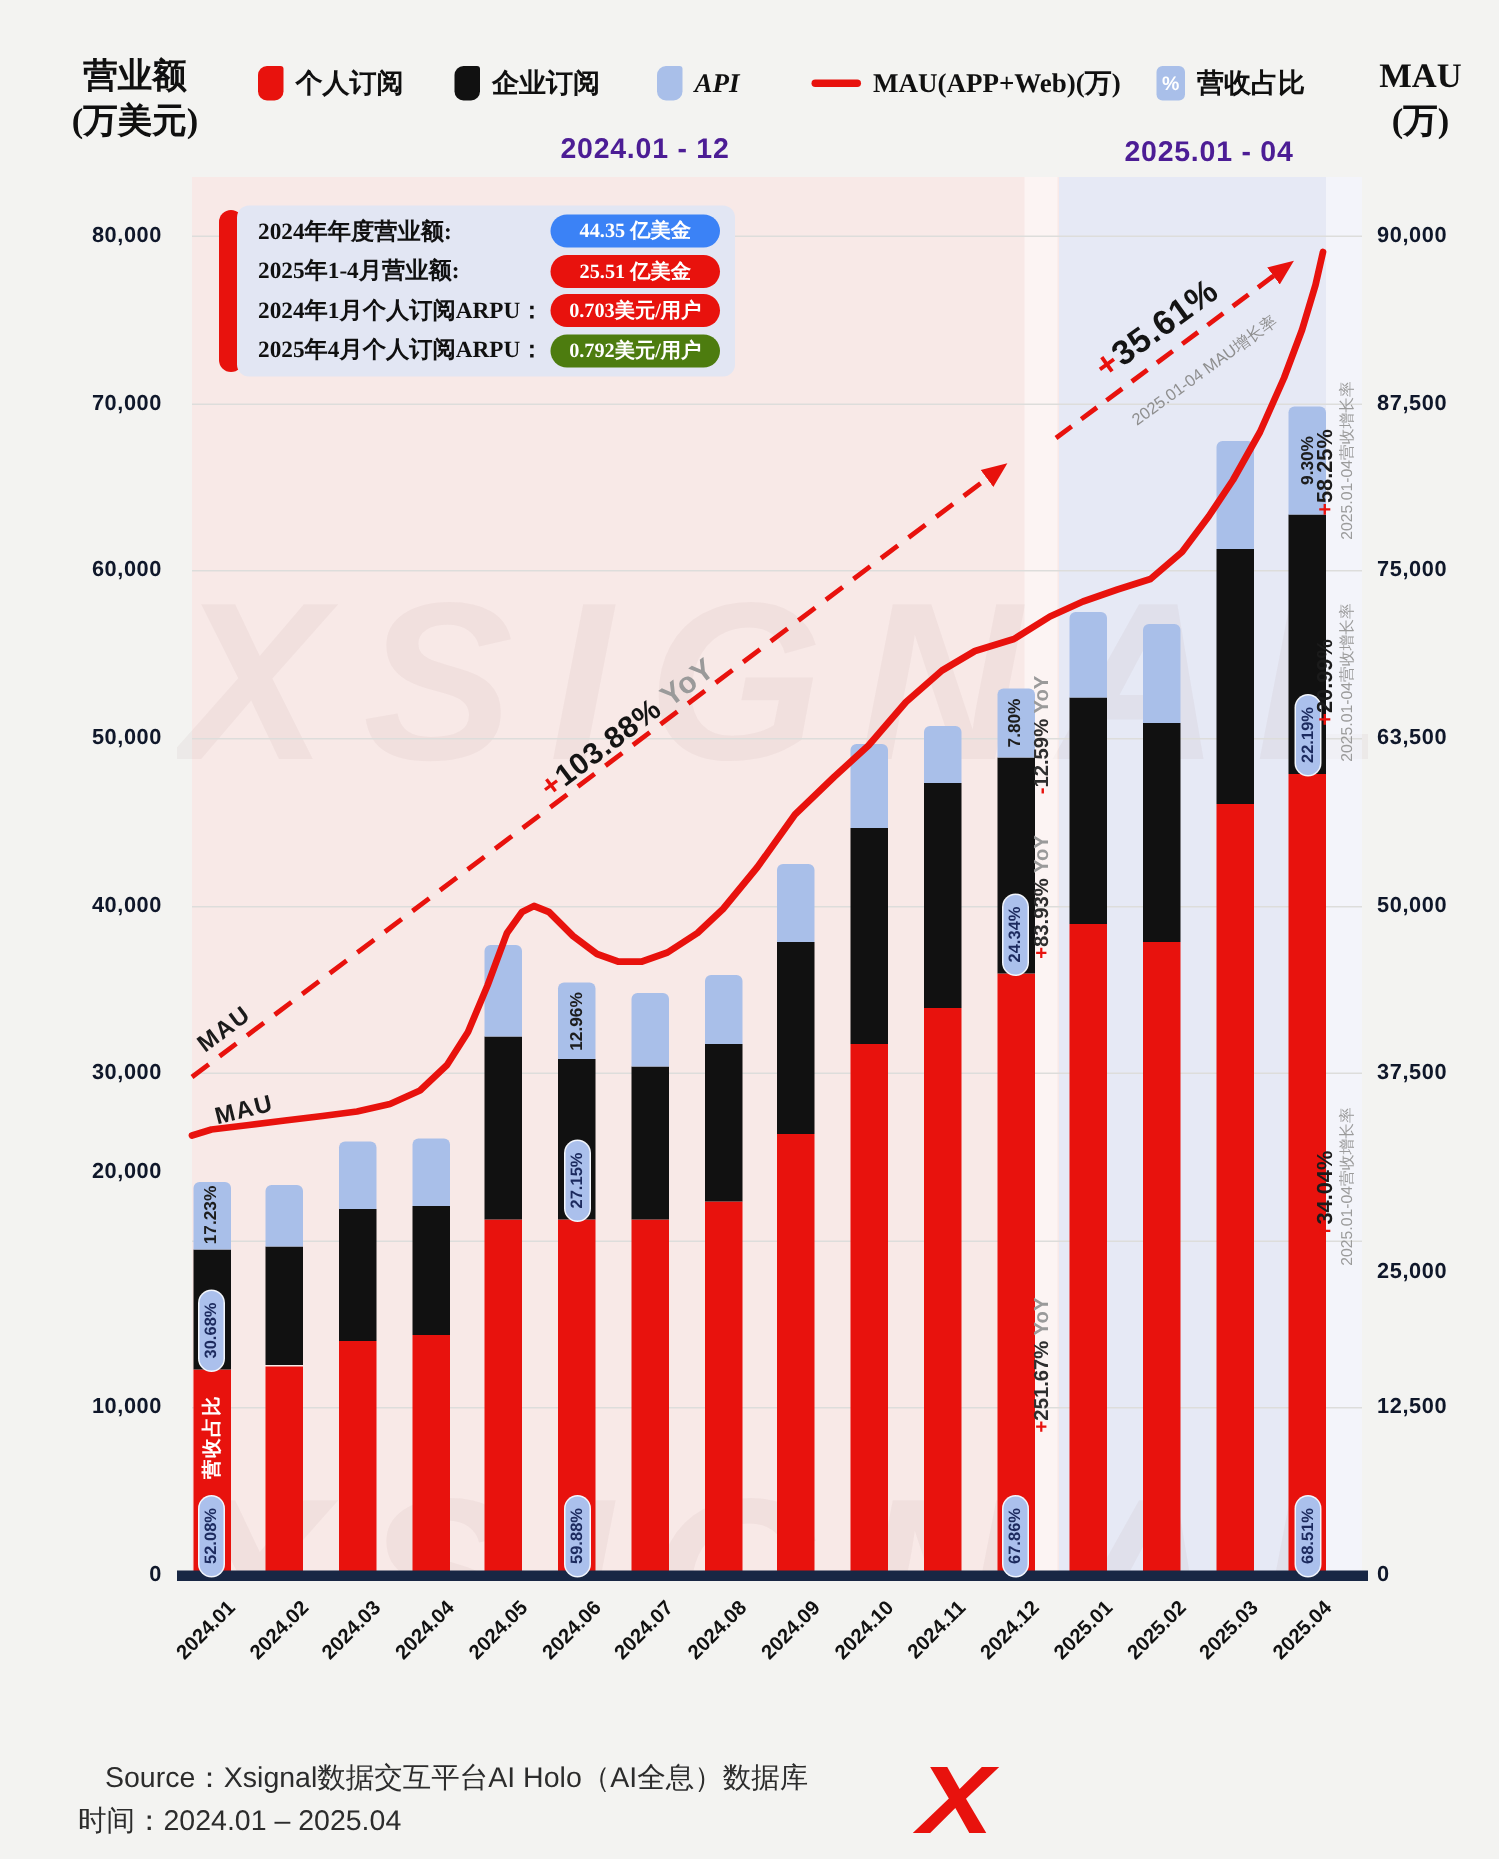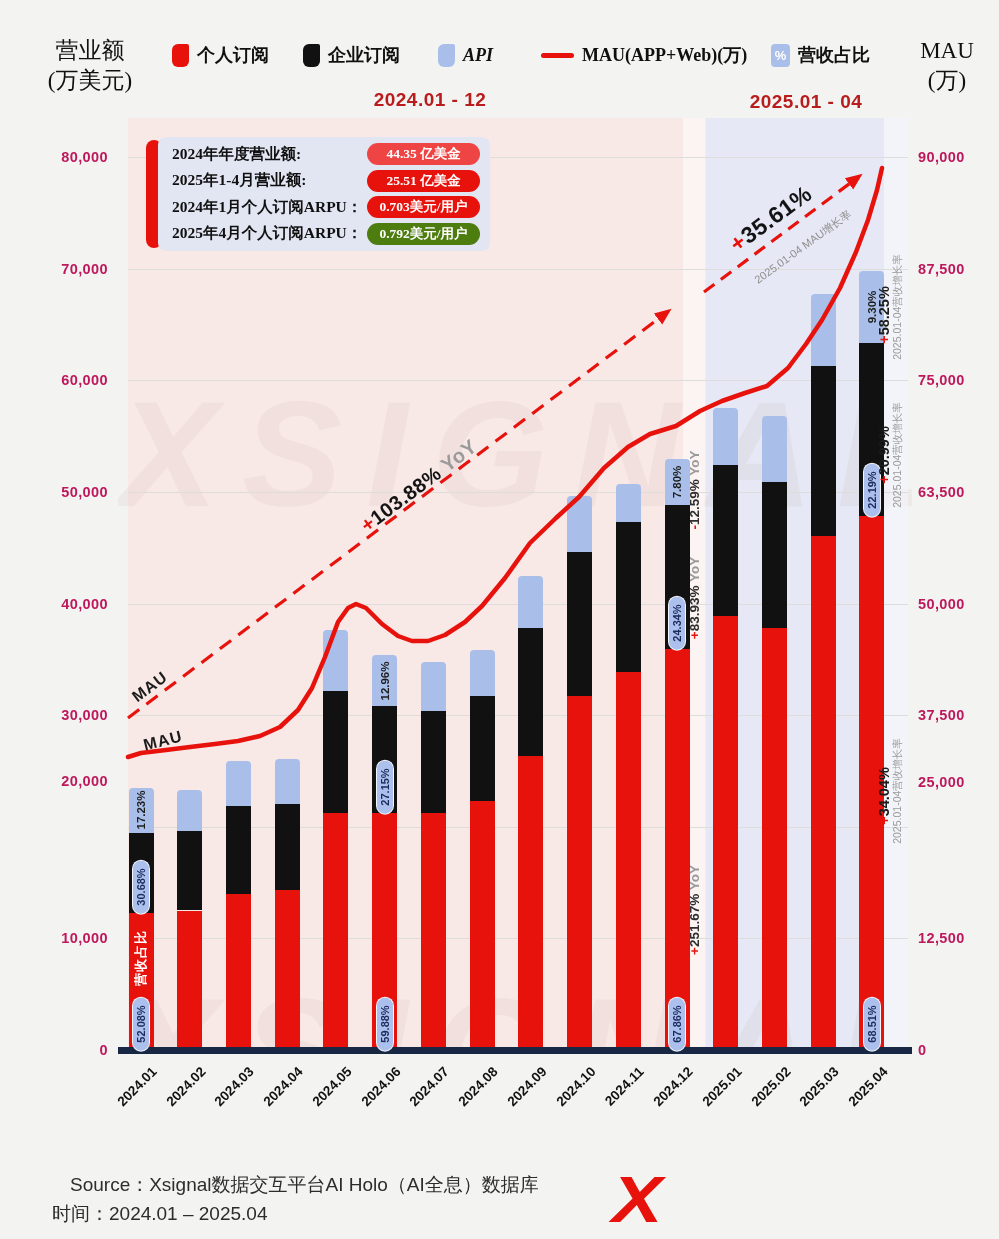--- a/index.html
+++ b/index.html
@@ -1,35 +1,35 @@
 <!DOCTYPE html>
 <html><head>
 <meta charset="utf-8">
 <style>
   html,body{margin:0;padding:0;background:#f3f3f1;}
   .page{position:relative;width:999px;height:1239px;background:#f3f3f1;overflow:hidden;
         font-family:"Liberation Sans",sans-serif;}
   
   .side-title{position:absolute;width:110px;text-align:center;font-family:"Liberation Serif",serif;
-              font-weight:400;font-size:23px;color:#101010;line-height:1.3;}
+              font-weight:700;font-size:23px;color:#101010;line-height:1.3;}
   .legend-item{position:absolute;top:42px;display:flex;align-items:center;gap:8px;height:26px;}
   .sw{width:17px;height:23px;border-radius:6px 2px 6px 6px;flex:0 0 auto;}
   .sw.line{width:33px;height:5px;border-radius:3px;}
   .sw.pct{width:19px;height:23px;border-radius:4px;display:flex;align-items:center;justify-content:center;
           color:#fff;font-weight:700;font-size:13px;}
   .legend-label{font-family:"Liberation Serif",serif;font-weight:700;font-size:18px;color:#101010;white-space:nowrap;}
-  .period{position:absolute;transform:translate(-50%,-50%);font-weight:700;font-size:19px;color:#b91c1c;letter-spacing:.5px;white-space:nowrap;}
+  .period{position:absolute;transform:translate(-50%,-50%);font-weight:700;font-size:19px;color:#4c1d95;letter-spacing:.5px;white-space:nowrap;}
   
   .bgband{position:absolute;top:118px;height:932px;}
   .whiteband{position:absolute;top:118px;height:930px;background:rgba(255,255,255,.5);}
   .wm-clip{position:absolute;left:118px;top:118px;width:794px;height:932px;overflow:hidden;pointer-events:none;}
   .wm{position:absolute;font-weight:900;font-style:italic;font-size:150px;letter-spacing:24px;
       color:rgba(150,110,110,.07);white-space:nowrap;}
   .gridline{position:absolute;left:128px;width:780px;height:1px;background:#dddddb;}
-  .tick{position:absolute;transform:translateY(-50%);font-weight:700;font-size:14.5px;color:#be185d;letter-spacing:.4px;white-space:nowrap;}
+  .tick{position:absolute;transform:translateY(-50%);font-weight:700;font-size:14.5px;color:#0f172a;letter-spacing:.4px;white-space:nowrap;}
   .tick.l{left:0;width:108px;text-align:right;}
   .tick.r{left:918px;}
   .axisbar{position:absolute;left:118px;top:1047px;width:794px;height:7px;background:#182744;}
   .bar-seg{position:absolute;width:25px;}
   .seg-api{border-radius:4px 4px 0 0;}
   .xlabel{position:absolute;width:64px;text-align:right;font-weight:700;font-size:13.5px;color:#111;
           transform:rotate(-45deg);transform-origin:100% 0;white-space:nowrap;}
   
   .rot{position:absolute;transform:translate(-50%,-50%) rotate(-90deg);white-space:nowrap;}
   .vlabel{font-weight:700;font-size:11.5px;color:#1d1d1d;}
@@ -100,21 +100,21 @@
       <div class="tick l" style="top: 492px;">50,000</div>
       <div class="tick r" style="top: 492px;">63,500</div>
       <div class="gridline" style="top: 603.6px;"></div>
       <div class="tick l" style="top: 603.6px;">40,000</div>
       <div class="tick r" style="top: 603.6px;">50,000</div>
       <div class="gridline" style="top: 715.2px;"></div>
       <div class="tick l" style="top: 715.2px;">30,000</div>
       <div class="tick r" style="top: 715.2px;">37,500</div>
       <div class="gridline" style="top: 826.8px;"></div>
       <div class="tick l" style="top: 781px;">20,000</div>
-      <div class="tick r" style="top: 782px;">25,000</div>
+      <div class="tick r" style="top: 848px;">25,000</div>
       <div class="gridline" style="top: 938.4px;"></div>
       <div class="tick l" style="top: 938.4px;">10,000</div>
       <div class="tick r" style="top: 938.4px;">12,500</div>
       <div class="tick l" style="top: 1050px;">0</div>
       <div class="tick r" style="top: 1050px;">0</div>
       <div class="bar-seg" style="left: 128.5px; top: 913.402px; height: 136.598px; background: rgb(232, 18, 13);"></div>
       <div class="bar-seg" style="left: 128.5px; top: 832.938px; height: 80.4636px; background: rgb(17, 17, 17);"></div>
       <div class="bar-seg seg-api" style="left: 128.5px; top: 787.74px; height: 45.198px; background: rgb(169, 191, 233);"></div>
       <div class="xlabel" style="left: 85px; top: 1064px;">2024.01</div>
       <div class="bar-seg" style="left: 177.233px; top: 910.5px; height: 139.5px; background: rgb(232, 18, 13);"></div>
@@ -214,21 +214,21 @@
       <div class="free mau-lab" style="left: 163px; top: 741px; transform: translate(-50%, -50%) rotate(-14deg);">MAU</div>
       <div class="free trend-mid" style="left: 419px; top: 486px; transform: translate(-50%, -50%) rotate(-37deg);"><span class="sign">+</span>103.88%<span class="yoy-suffix"> YoY</span></div>
       <div class="free trend-big" style="left: 771px; top: 219px; transform: translate(-50%, -50%) rotate(-36deg);"><span class="sign">+</span>35.61%</div>
       <div class="free trend-note" style="left: 803px; top: 247px; transform: translate(-50%, -50%) rotate(-36deg);">2025.01-04 MAU增长率</div>
     </div>
 
   <div class="info-redbar" id="info-redbar" style="background: rgb(232, 18, 13);"></div>
   <div class="info-panel">
     <div class="info-row">
       <span class="info-label">2024年年度营业额:</span>
-      <span class="info-pill" style="background: #ef4444;">44.35 亿美金</span>
+      <span class="info-pill" style="background: #3b82f6;">44.35 亿美金</span>
     </div>
     <div class="info-row">
       <span class="info-label">2025年1-4月营业额:</span>
       <span class="info-pill" style="background: rgb(232, 18, 13);">25.51 亿美金</span>
     </div>
     <div class="info-row">
       <span class="info-label">2024年1月个人订阅ARPU：</span>
       <span class="info-pill" style="background: rgb(232, 18, 13);">0.703美元/用户</span>
     </div>
     <div class="info-row">

